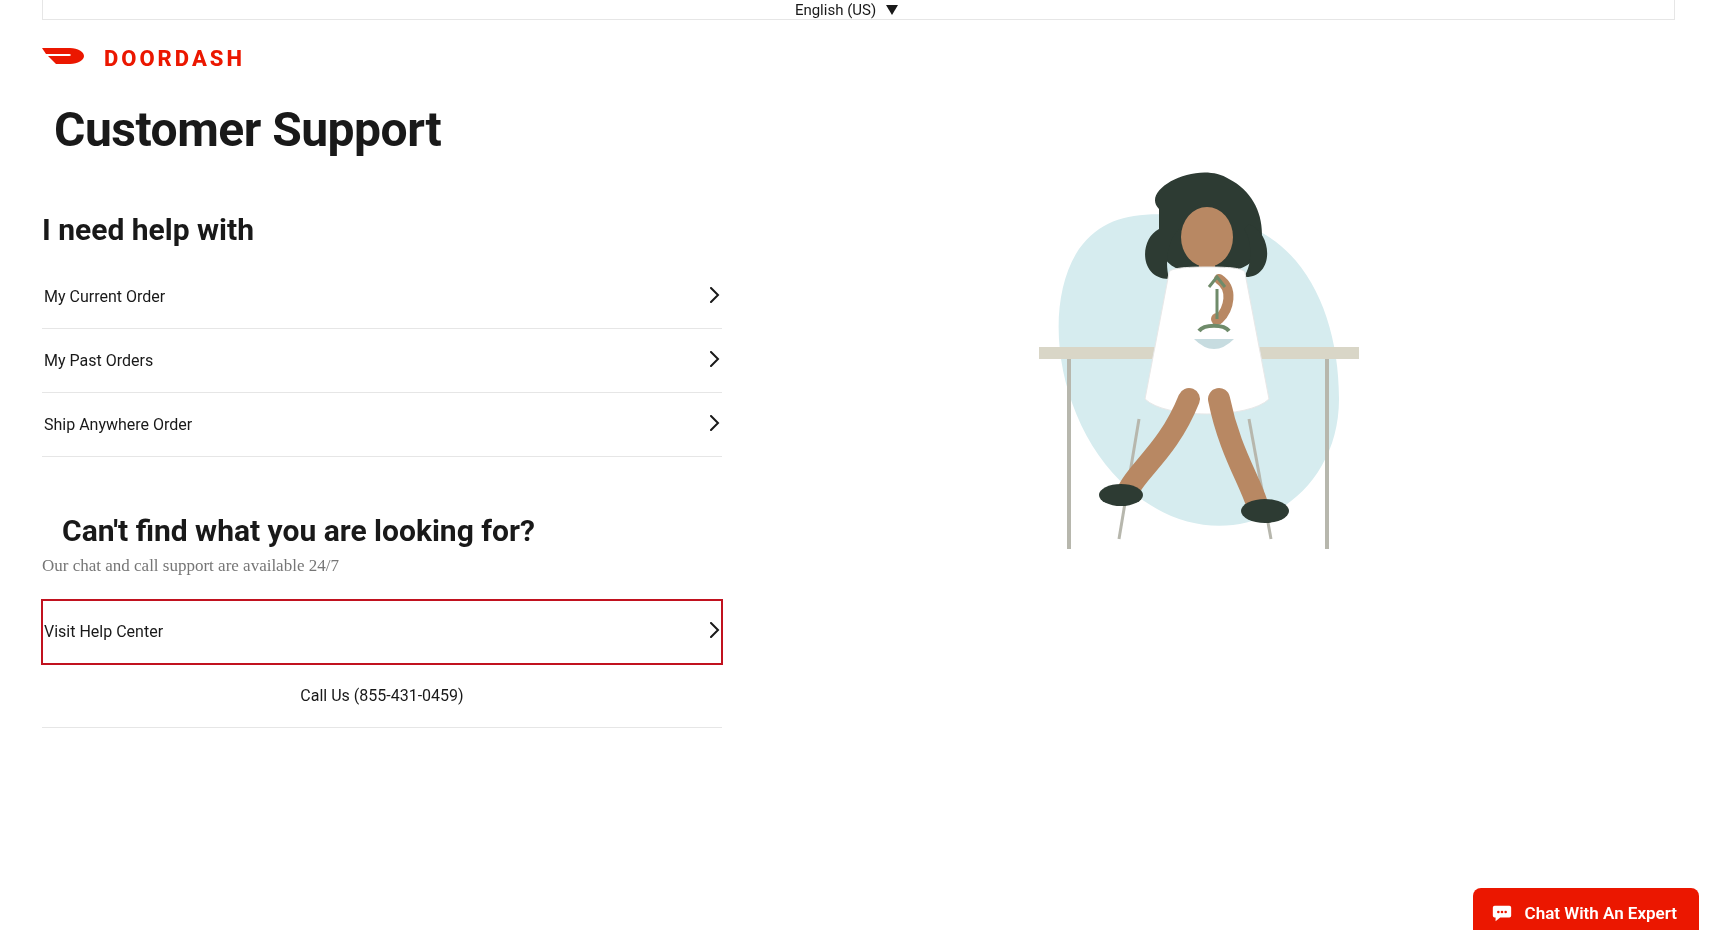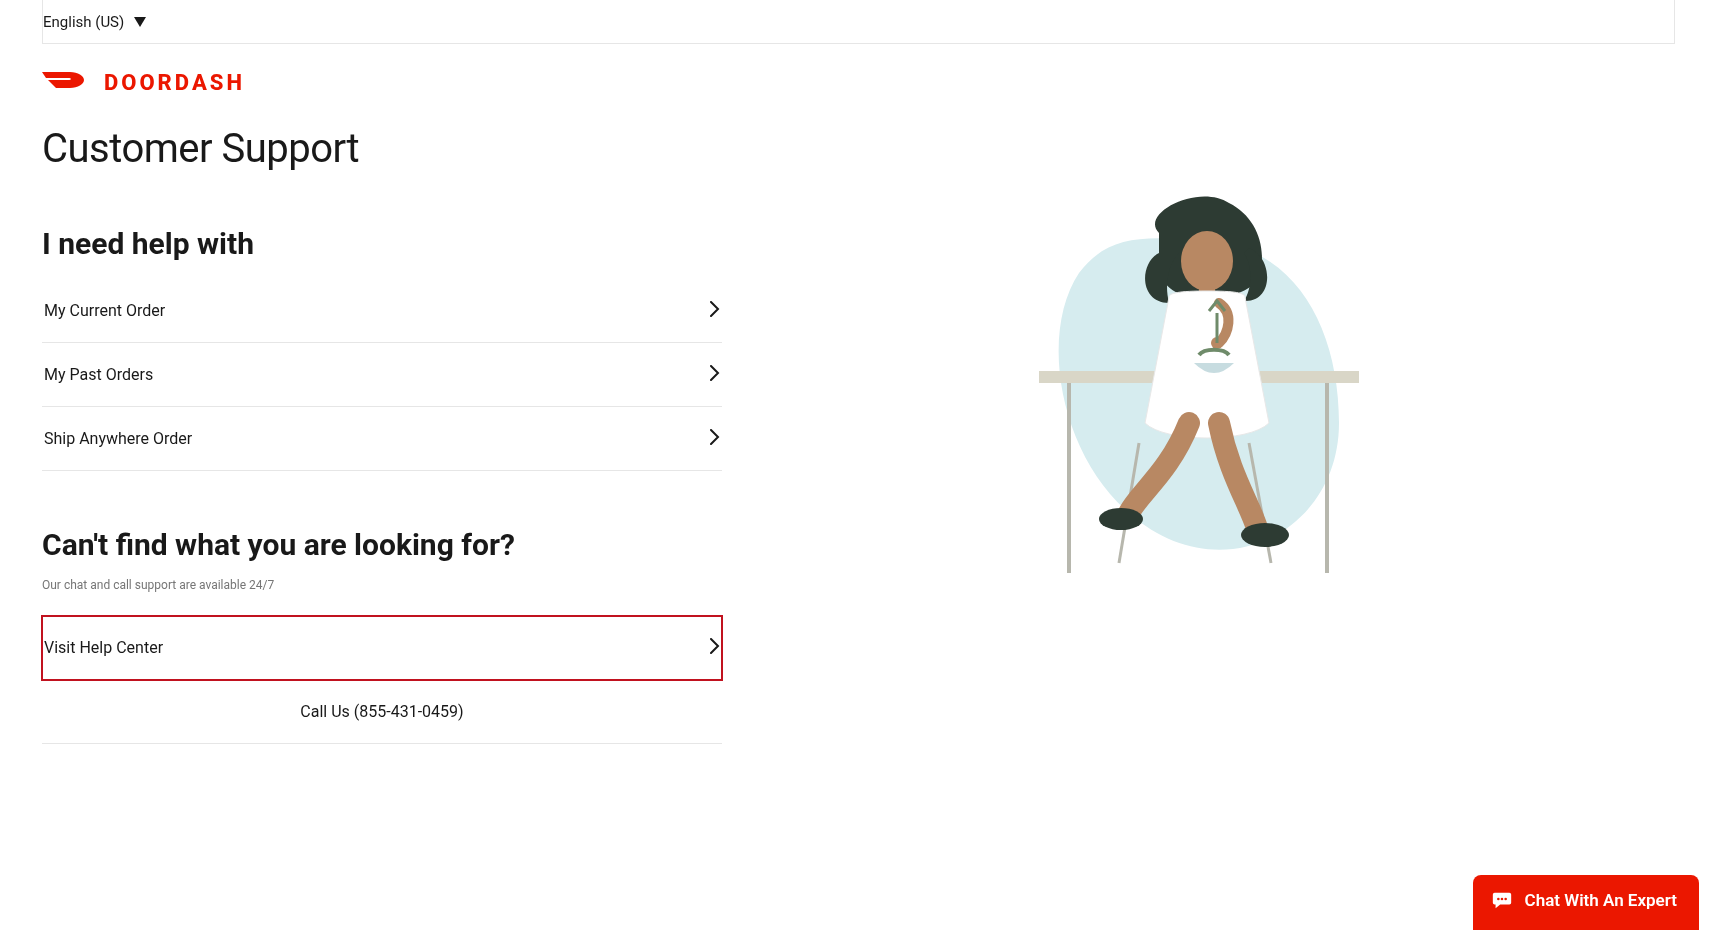--- a/index.html
+++ b/index.html
@@ -1,24 +1,24 @@
 <!DOCTYPE html>
 <html><head>
 <meta charset="utf-8">
 <style>
   * { box-sizing: border-box; margin: 0; padding: 0; }
   html, body { width: 100%; height: 100%; font-family: -apple-system, BlinkMacSystemFont, "Segoe UI", Roboto, Helvetica, Arial, sans-serif; background: #fff; color: #191919; }
   .top-bar {
     position: relative;
-    height: 44px;
+    height: 20px;
     border: 1px solid #e6e6e6;
     border-top: none;
     margin: 0 42px;
     display: flex;
-    justify-content: flex-start;
+    justify-content: center;
     align-items: center;
     padding-right: 24px;
   }
   .lang-select {
     display: inline-flex;
     align-items: center;
     gap: 10px;
     font-size: 15px;
     color: #191919;
     cursor: pointer;
@@ -36,34 +36,35 @@
   }
   .brand svg { width: 44px; height: 24px; }
   .page {
     display: flex;
     align-items: flex-start;
     padding: 0 42px;
   }
   .left-col { flex: 0 0 680px; }
   .right-col { flex: 1; display: flex; justify-content: center; align-items: flex-start; padding-top: 96px; }
   .page-title {
-    font-size: 40px;
-    font-weight: 400;
-    margin: 28px 0 54px 0;
+    font-size: 48px;
+    font-weight: 700;
+    margin: 28px 0 54px 12px;
     letter-spacing: -0.5px;
   }
   .section-heading {
     font-size: 30px;
     font-weight: 700;
     margin-bottom: 18px;
   }
   .subtext {
-    font-size: 12px;
+    font-size: 17px;
     color: #767676;
-    margin-top: 16px;
+    margin-top: 8px;
+    font-family: Liberation Serif, serif;
   }
   .option-list { list-style: none; }
   .option-row {
     display: flex;
     justify-content: space-between;
     align-items: center;
     height: 64px;
     border-bottom: 1px solid #e6e6e6;
     cursor: pointer;
     font-size: 16px;
@@ -71,31 +72,31 @@
     padding: 0 2px;
   }
   .option-row.no-arrow { cursor: default; justify-content: center; }
   .option-row.highlight {
     outline: 2px solid #c1121f;
     outline-offset: -1px;
     border-bottom-color: transparent;
   }
   .chev svg { width: 10px; height: 16px; }
   .block-gap { margin-top: 56px; }
-  .second-heading { margin-bottom: 2px; }
+  .second-heading { margin-bottom: 2px; margin-left: 20px; }
   .second-list { margin-top: 24px; }
   .chat-widget {
     position: fixed;
     right: 18px;
     bottom: 0;
     background: #eb1700;
     color: #fff;
     font-size: 17px;
     font-weight: 600;
-    padding: 14px 22px 19px 18px;
+    padding: 14px 22px 6px 18px;
     border-top-left-radius: 8px;
     border-top-right-radius: 8px;
     display: flex;
     align-items: center;
     gap: 12px;
     cursor: pointer;
   }
   .chat-widget .chat-icon {
     width: 22px; height: 22px; display:inline-flex; align-items:center; justify-content:center;
   }

